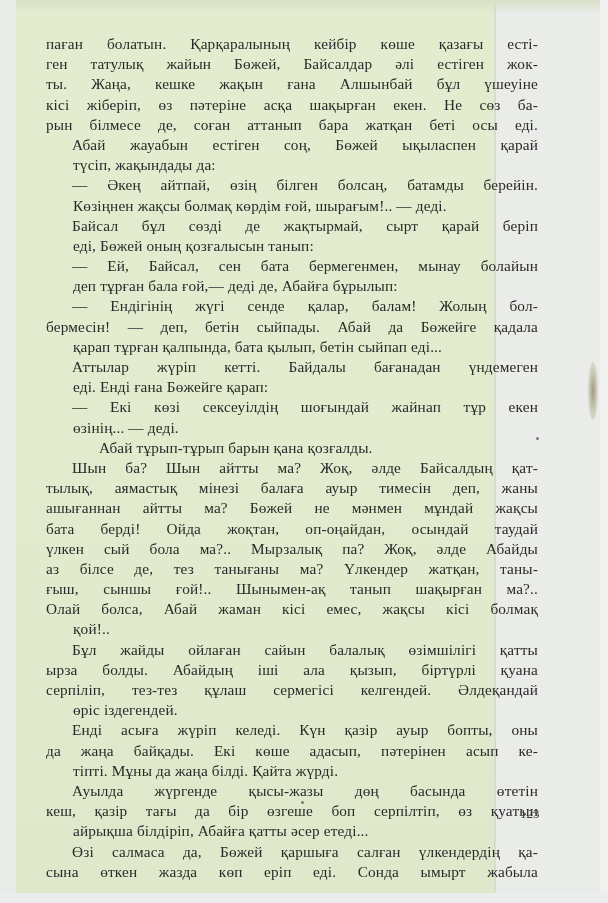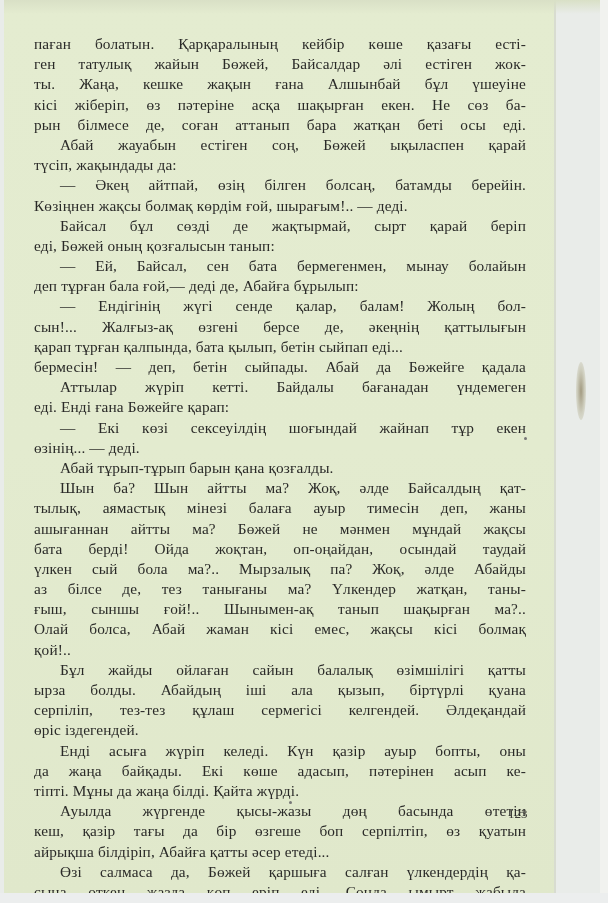--- a/index.html
+++ b/index.html
@@ -3,22 +3,22 @@
 <meta charset="utf-8">
 <style>
   html, body { margin: 0; padding: 0; }
   body {
     width: 608px; height: 903px; overflow: hidden;
     background: #e9ece9;
     position: relative;
     font-family: "Liberation Serif", "DejaVu Serif", serif;
   }
   .page {
-    position: absolute; left: 4px; top: 0;
-    width: 552px; height: 893px;
+    position: absolute; left: 16px; top: 0;
+    width: 480px; height: 893px;
     background: linear-gradient(180deg, #e4ecd0 0%, #e3ebcf 50%, #e0e8cb 100%);
     box-shadow: inset -2px 0 0 #d8dcd0;
   }
   .page-top-shade {
     position: absolute; left: 0; top: 0; width: 600px; height: 14px;
     background: linear-gradient(180deg, #d9e0c6, rgba(227,235,207,0));
   }
   .right-edge {
     position: absolute; left: 600px; top: 0; width: 8px; height: 903px;
     background: #f1f2ef;
@@ -38,21 +38,21 @@
     font-size: 15.3px;
     line-height: 20.2px;
     letter-spacing: 0.15px;
   }
   .line {
     display: block; white-space: nowrap;
     text-align: justify; text-align-last: justify;
     height: 20.2px;
   }
   .line.indent { padding-left: 26px; }
-  .line.last { text-align-last: left; }
+  .line.last { text-align-last: left; margin-left: 27px; }
   .page-number {
     position: absolute; left: 504px; top: 806px;
     font-size: 13px; color: #3a3a36; text-align: right;
   }
   .dot {
     position: absolute; width: 3px; height: 3px; border-radius: 50%;
     background: #777;
   }
 </style>
 </head>
@@ -71,23 +71,22 @@
       <span class="line">рын білмесе де, соған аттанып бара жатқан беті осы еді.</span>
       <span class="line indent">Абай жауабын естіген соң, Бөжей ықыласпен қарай</span>
       <span class="line last">түсіп, жақындады да:</span>
       <span class="line indent">— Әкең айтпай, өзің білген болсаң, батамды берейін.</span>
       <span class="line last">Көзіңнен жақсы болмақ көрдім ғой, шырағым!.. — деді.</span>
       <span class="line indent">Байсал бұл сөзді де жақтырмай, сырт қарай беріп</span>
       <span class="line last">еді, Бөжей оның қозғалысын танып:</span>
       <span class="line indent">— Ей, Байсал, сен бата бермегенмен, мынау болайын</span>
       <span class="line last">деп тұрған бала ғой,— деді де, Абайға бұрылып:</span>
       <span class="line indent">— Ендігінің жүгі сенде қалар, балам! Жолың бол-</span>
-      <span class="line">сын!... Жалғыз-ақ өзгені берсе де, әкеңнің қаттылығын</span>
+      <span class="line">бермесін! — деп, бетін сыйпады. Абай да Бөжейге қадала</span>
       <span class="line last">қарап тұрған қалпында, бата қылып, бетін сыйпап еді...</span>
-      <span class="line">бермесін! — деп, бетін сыйпады. Абай да Бөжейге қадала</span>
       <span class="line indent">Аттылар жүріп кетті. Байдалы бағанадан үндемеген</span>
       <span class="line last">еді. Енді ғана Бөжейге қарап:</span>
       <span class="line indent">— Екі көзі сексеуілдің шоғындай жайнап тұр екен</span>
       <span class="line last">өзінің... — деді.</span>
       <span class="line indent last">Абай тұрып-тұрып барын қана қозғалды.</span>
       <span class="line indent">Шын ба? Шын айтты ма? Жоқ, әлде Байсалдың қат-</span>
       <span class="line">тылық, аямастық мінезі балаға ауыр тимесін деп, жаны</span>
       <span class="line">ашығаннан айтты ма? Бөжей не мәнмен мұндай жақсы</span>
       <span class="line">бата берді! Ойда жоқтан, оп-оңайдан, осындай таудай</span>
       <span class="line">үлкен сый бола ма?.. Мырзалық па? Жоқ, әлде Абайды</span>

